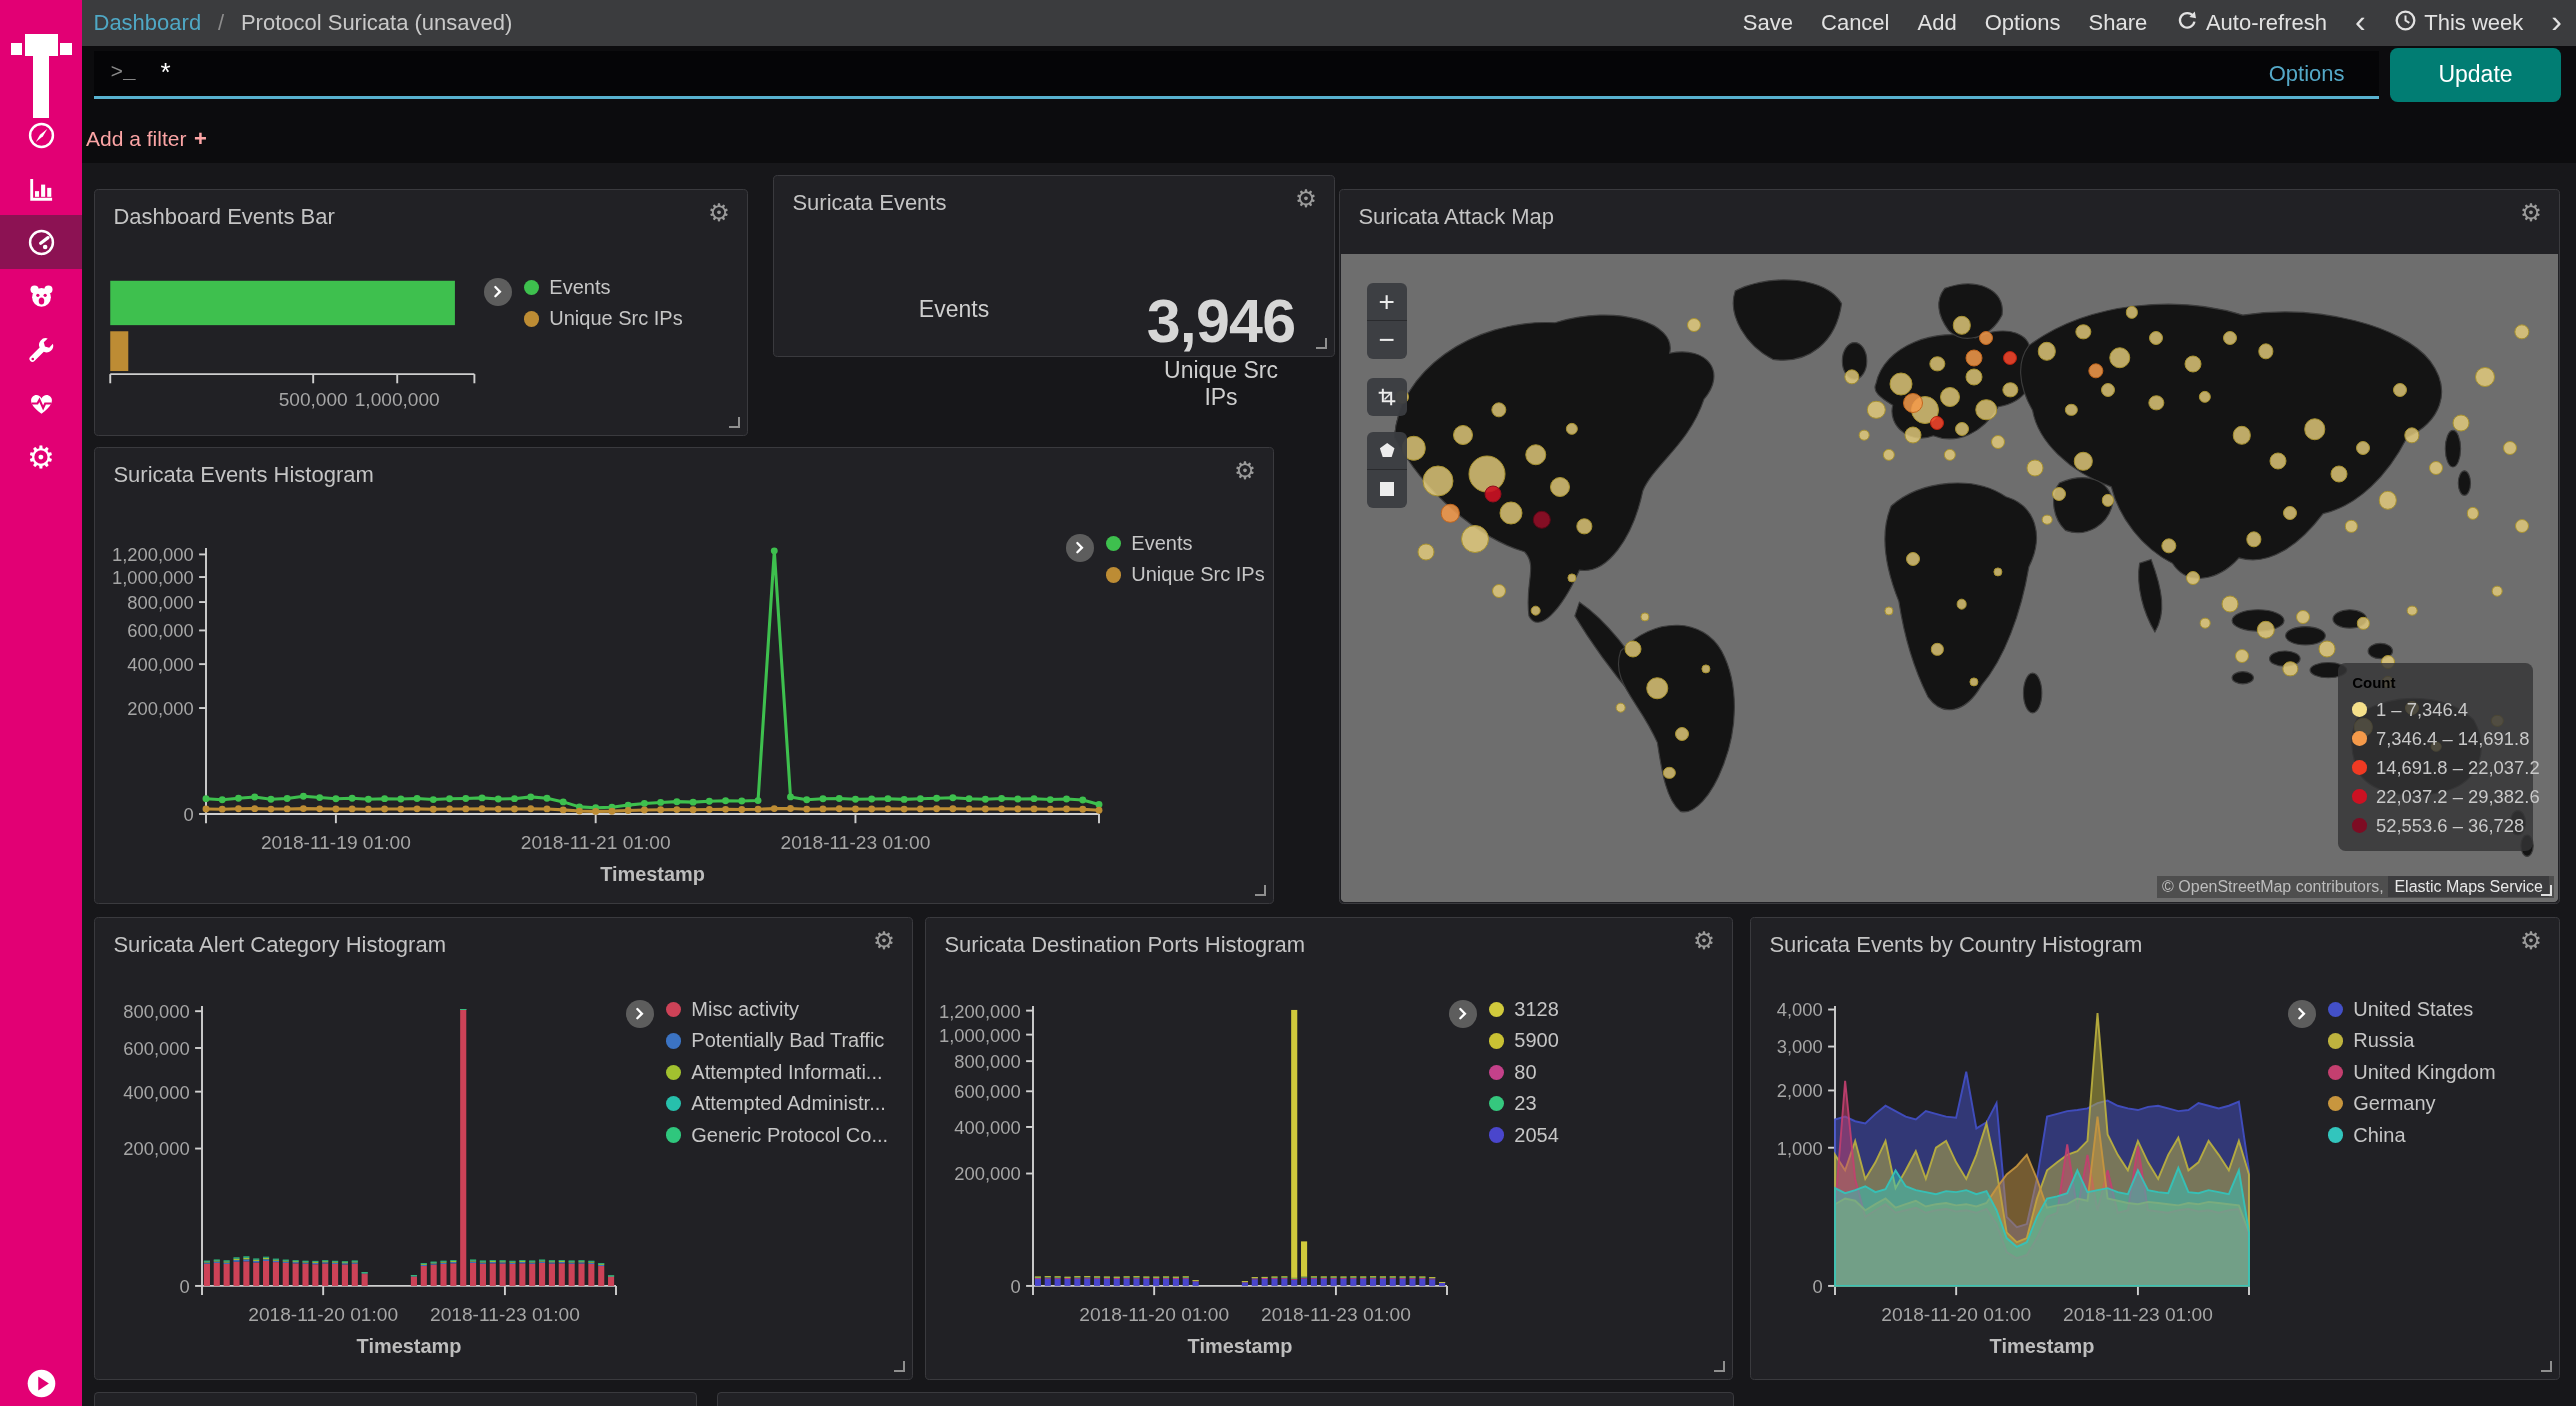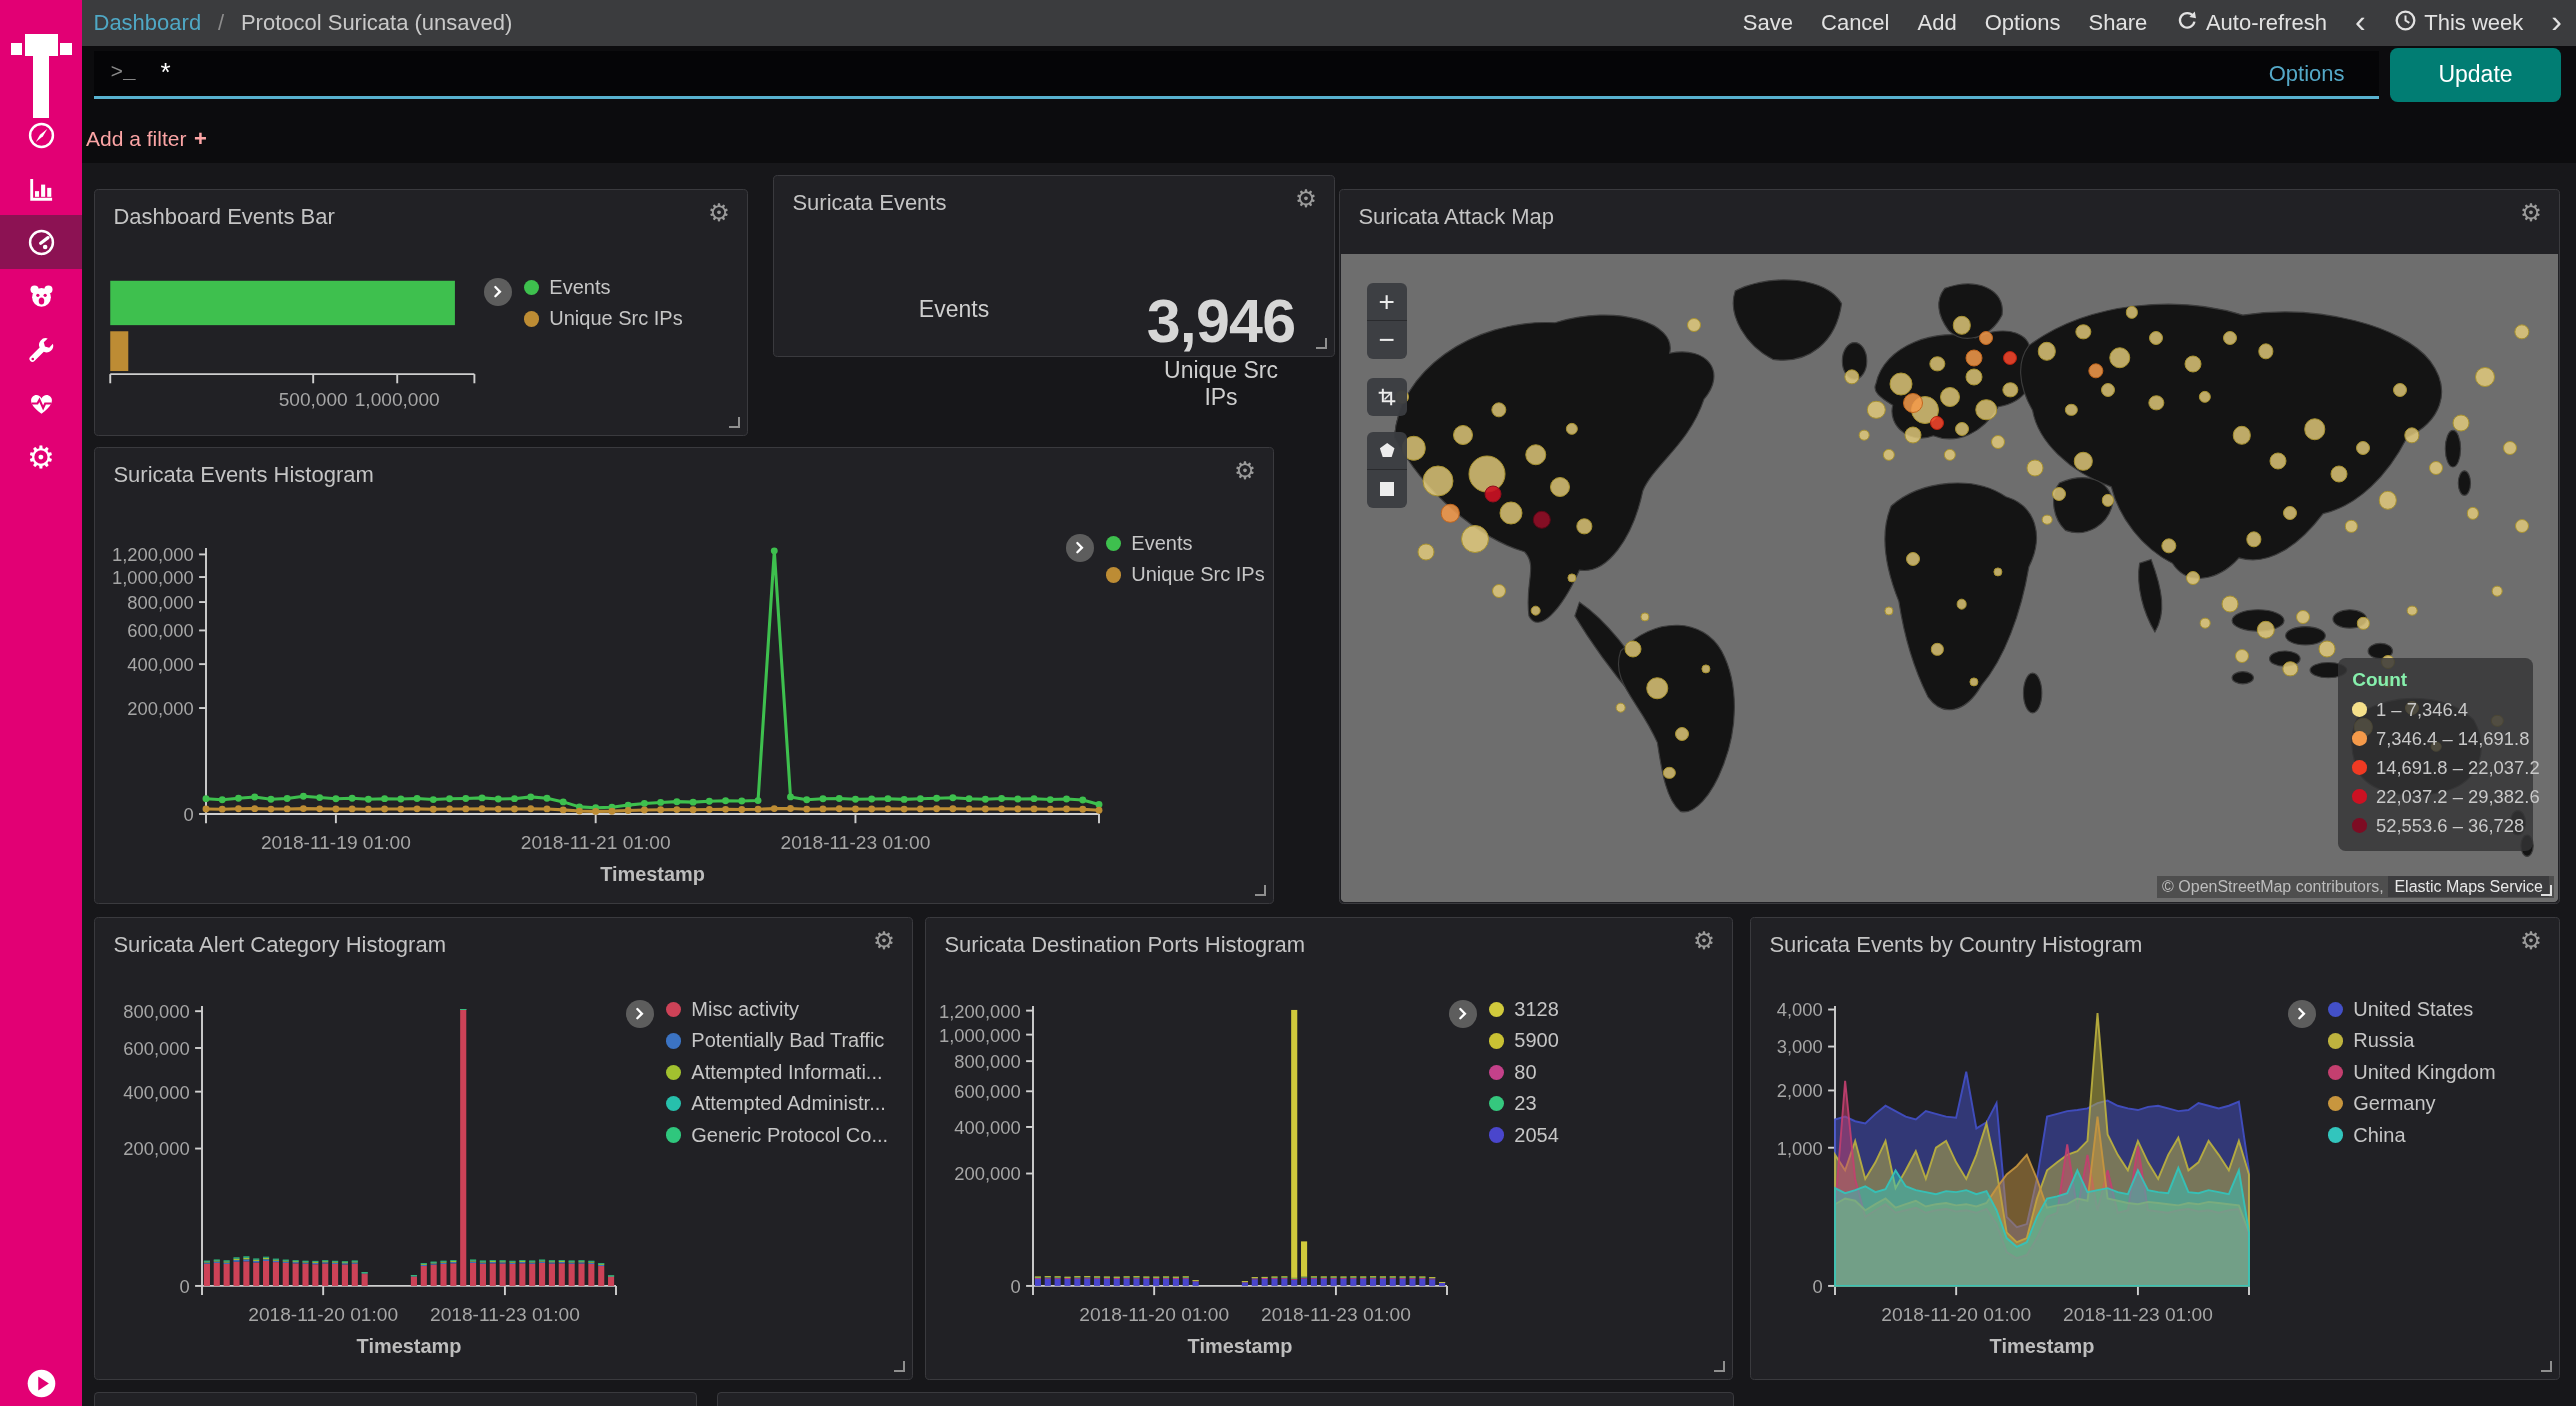--- a/index.html
+++ b/index.html
@@ -75,21 +75,21 @@
   .mc-ro { background:rgba(244,69,43,.88);   border:1.5px solid #b81f0e; }
   .mc-r  { background:rgba(204,17,34,.9);    border:1.5px solid #8f0f1d; }
   .mc-dr { background:rgba(143,14,38,.92);   border:1.5px solid #5f0616; }
 
   .map-ctl { position:absolute; width:40px; background:rgba(58,60,64,.95); border-radius:6.1px; overflow:hidden; }
   .map-ctl-btn { width:40px; height:38px; display:flex; align-items:center; justify-content:center; color:#ececec; font-size:28px; cursor:pointer; border-bottom:0.8px solid #2a2b2e; }
   .map-ctl-btn:last-child { border-bottom:none; }
   .sq-glyph { width:14.6px; height:14.6px; background:#ececec; }
 
   .map-legend { position:absolute; right:25px; bottom:51px; width:195px; background:rgba(52,52,54,.82); border-radius:7.7px; padding:10.7px 14px 7.7px 14px; }
-  .map-legend-title { font-size:19px; font-weight:bold; color:#86efac; margin-bottom:7.7px; }
+  .map-legend-title { font-size:15px; font-weight:bold; color:#000000; margin-bottom:7.7px; }
   .map-legend .legend-row { gap:9.2px; margin-bottom:7px; }
   .map-legend .legend-dot { width:14.6px; height:14.6px; }
   .map-legend .legend-label { font-size:18.4px; color:#c9c9c9; }
 
   .map-attrib { position:absolute; right:4.6px; bottom:3.8px; font-size:16px; color:#bdbdbd; background:rgba(40,40,40,.45); padding:2.3px 4.6px; white-space:nowrap; }
   .map-attrib .chip { background:#3c3c3e; color:#e8e8e8; padding:2.3px 6.1px; margin-left:4.6px; }
 
   .stub { position:absolute; background:#212125; border:0.8px solid #3a3a3e; border-radius:4.6px 4.6px 0 0; border-bottom:none; }
 </style>
 </head>

